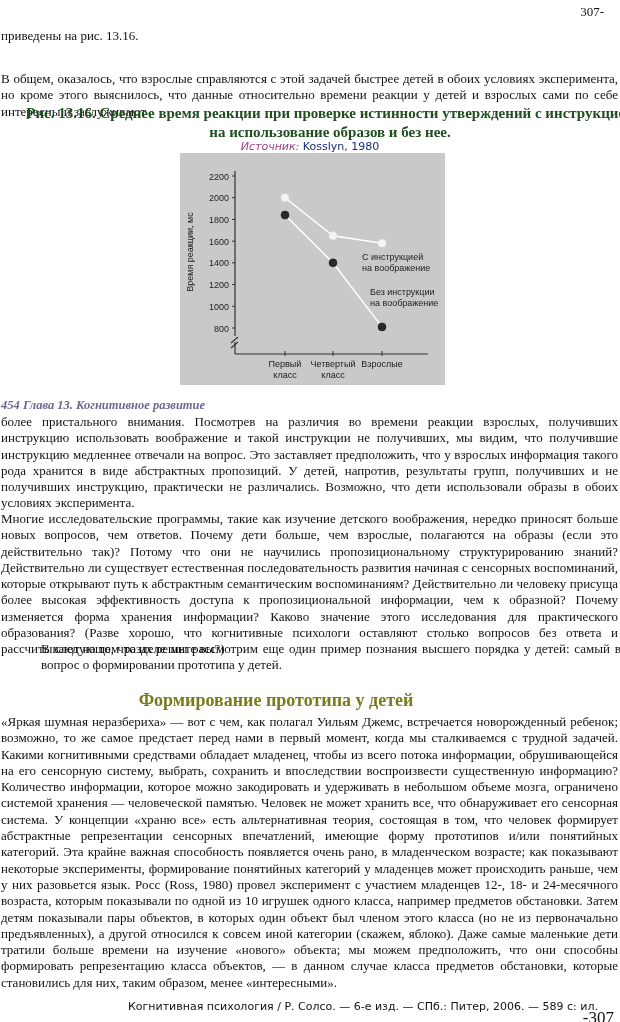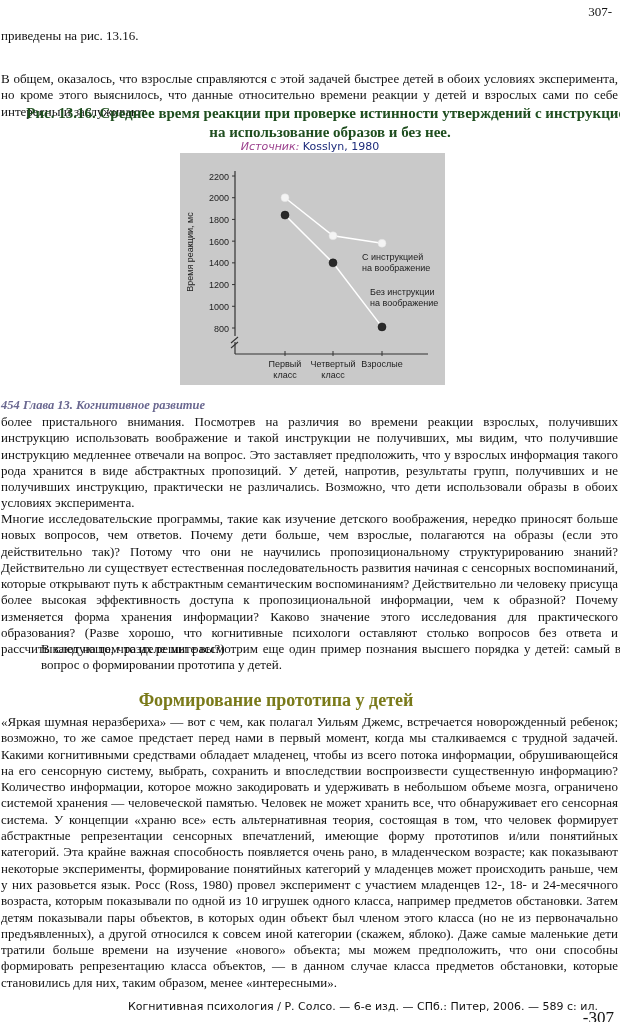--- a/index.html
+++ b/index.html
@@ -1,18 +1,18 @@
 <!DOCTYPE html>
 <html><head>
 <meta charset="utf-8">
 <style>
   html, body { margin: 0; padding: 0; background: #ffffff; }
   body { width: 620px; height: 1022px; position: relative; overflow: hidden;
          font-family: "Liberation Serif", "DejaVu Serif", serif; color: #111; }
-  .page-num-top { position: absolute; top: 4px; right: 8px; font-size: 13px; }
+  .page-num-top { position: absolute; top: 4px; right: 16px; font-size: 13px; }
   .para { position: absolute; left: 1px; width: 617px; font-size: 13px; line-height: 16.3px;
           text-align: justify; margin: 0; }
   .p-last { text-align-last: left; }
   .fig-caption { position: absolute; top: 104px; left: 0; width: 620px; text-align: center;
                  font-weight: bold; font-size: 15px; line-height: 19px; color: #1f4e1f; margin-left: 20px; }
   .fig-source { position: absolute; top: 140px; left: 0; width: 620px; text-align: center;
                 font-family: "DejaVu Sans", sans-serif; font-size: 11px; }
   .fig-source .lbl { font-style: italic; color: #9a3f8c; }
   .fig-source .ref { color: #1b2a7a; }
   .chart-wrap { position: absolute; left: 180px; top: 153px; width: 265px; height: 232px;

